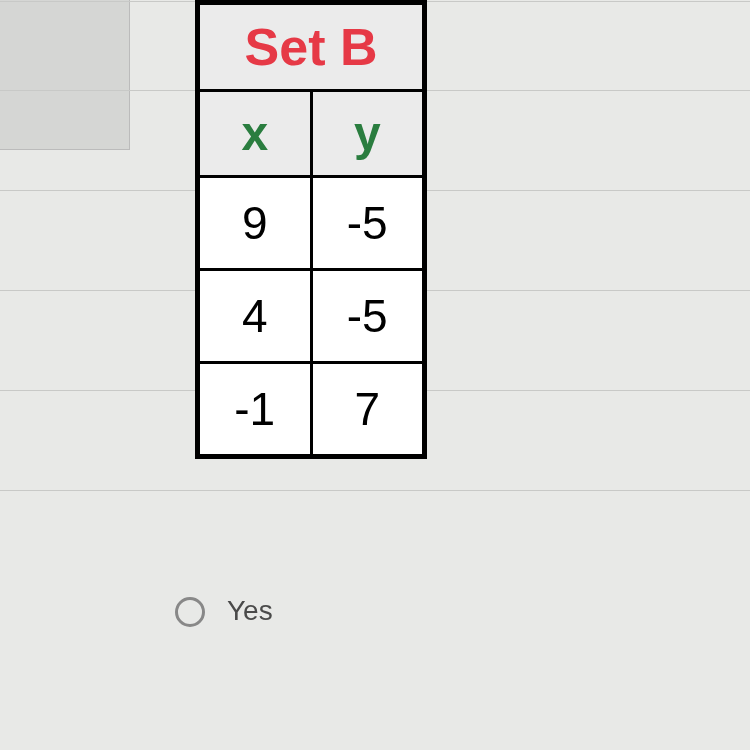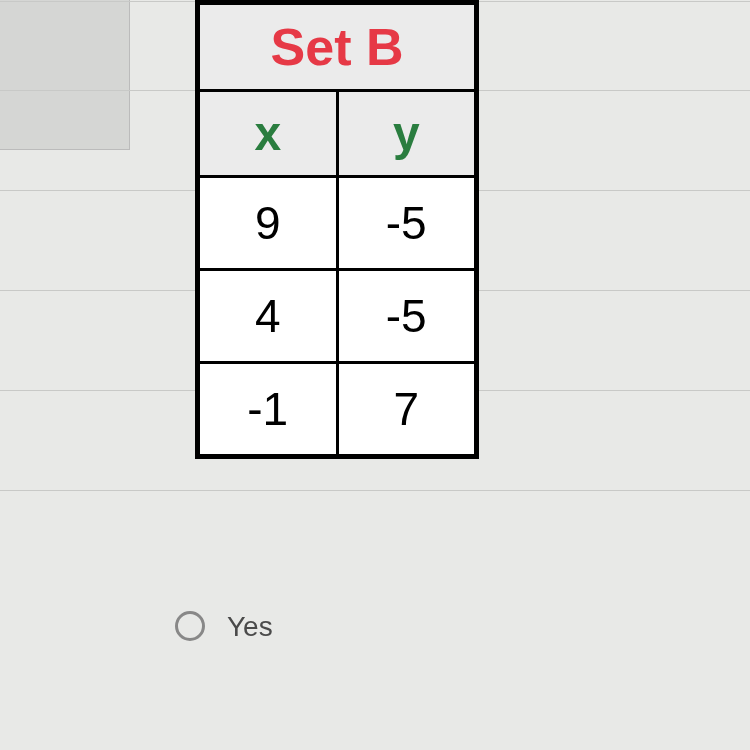--- a/index.html
+++ b/index.html
@@ -32,21 +32,21 @@
       left: 0;
       right: 0;
       height: 1px;
       background: #c8c9c7;
     }
     
     .table-container {
       position: absolute;
       left: 195px;
       top: 0;
-      width: 284px;
+      width: 232px;
       border: 5px solid #000;
       background: #fff;
     }
     
     .table-title {
       text-align: center;
       padding: 12px 0;
       font-size: 52px;
       font-weight: bold;
       color: #e63946;
@@ -96,23 +96,22 @@
     }
     
     .options-container {
       position: absolute;
       left: 175px;
       top: 595px;
     }
     
     .radio-option {
       display: flex;
-      align-items: flex-start;
+      align-items: flex-end;
       margin-bottom: 42px;
-      margin-top: 16px;
     }
     
     .radio-circle {
       width: 30px;
       height: 30px;
       border: 3px solid #888;
       border-radius: 50%;
       margin-right: 22px;
       background: transparent;
     }

